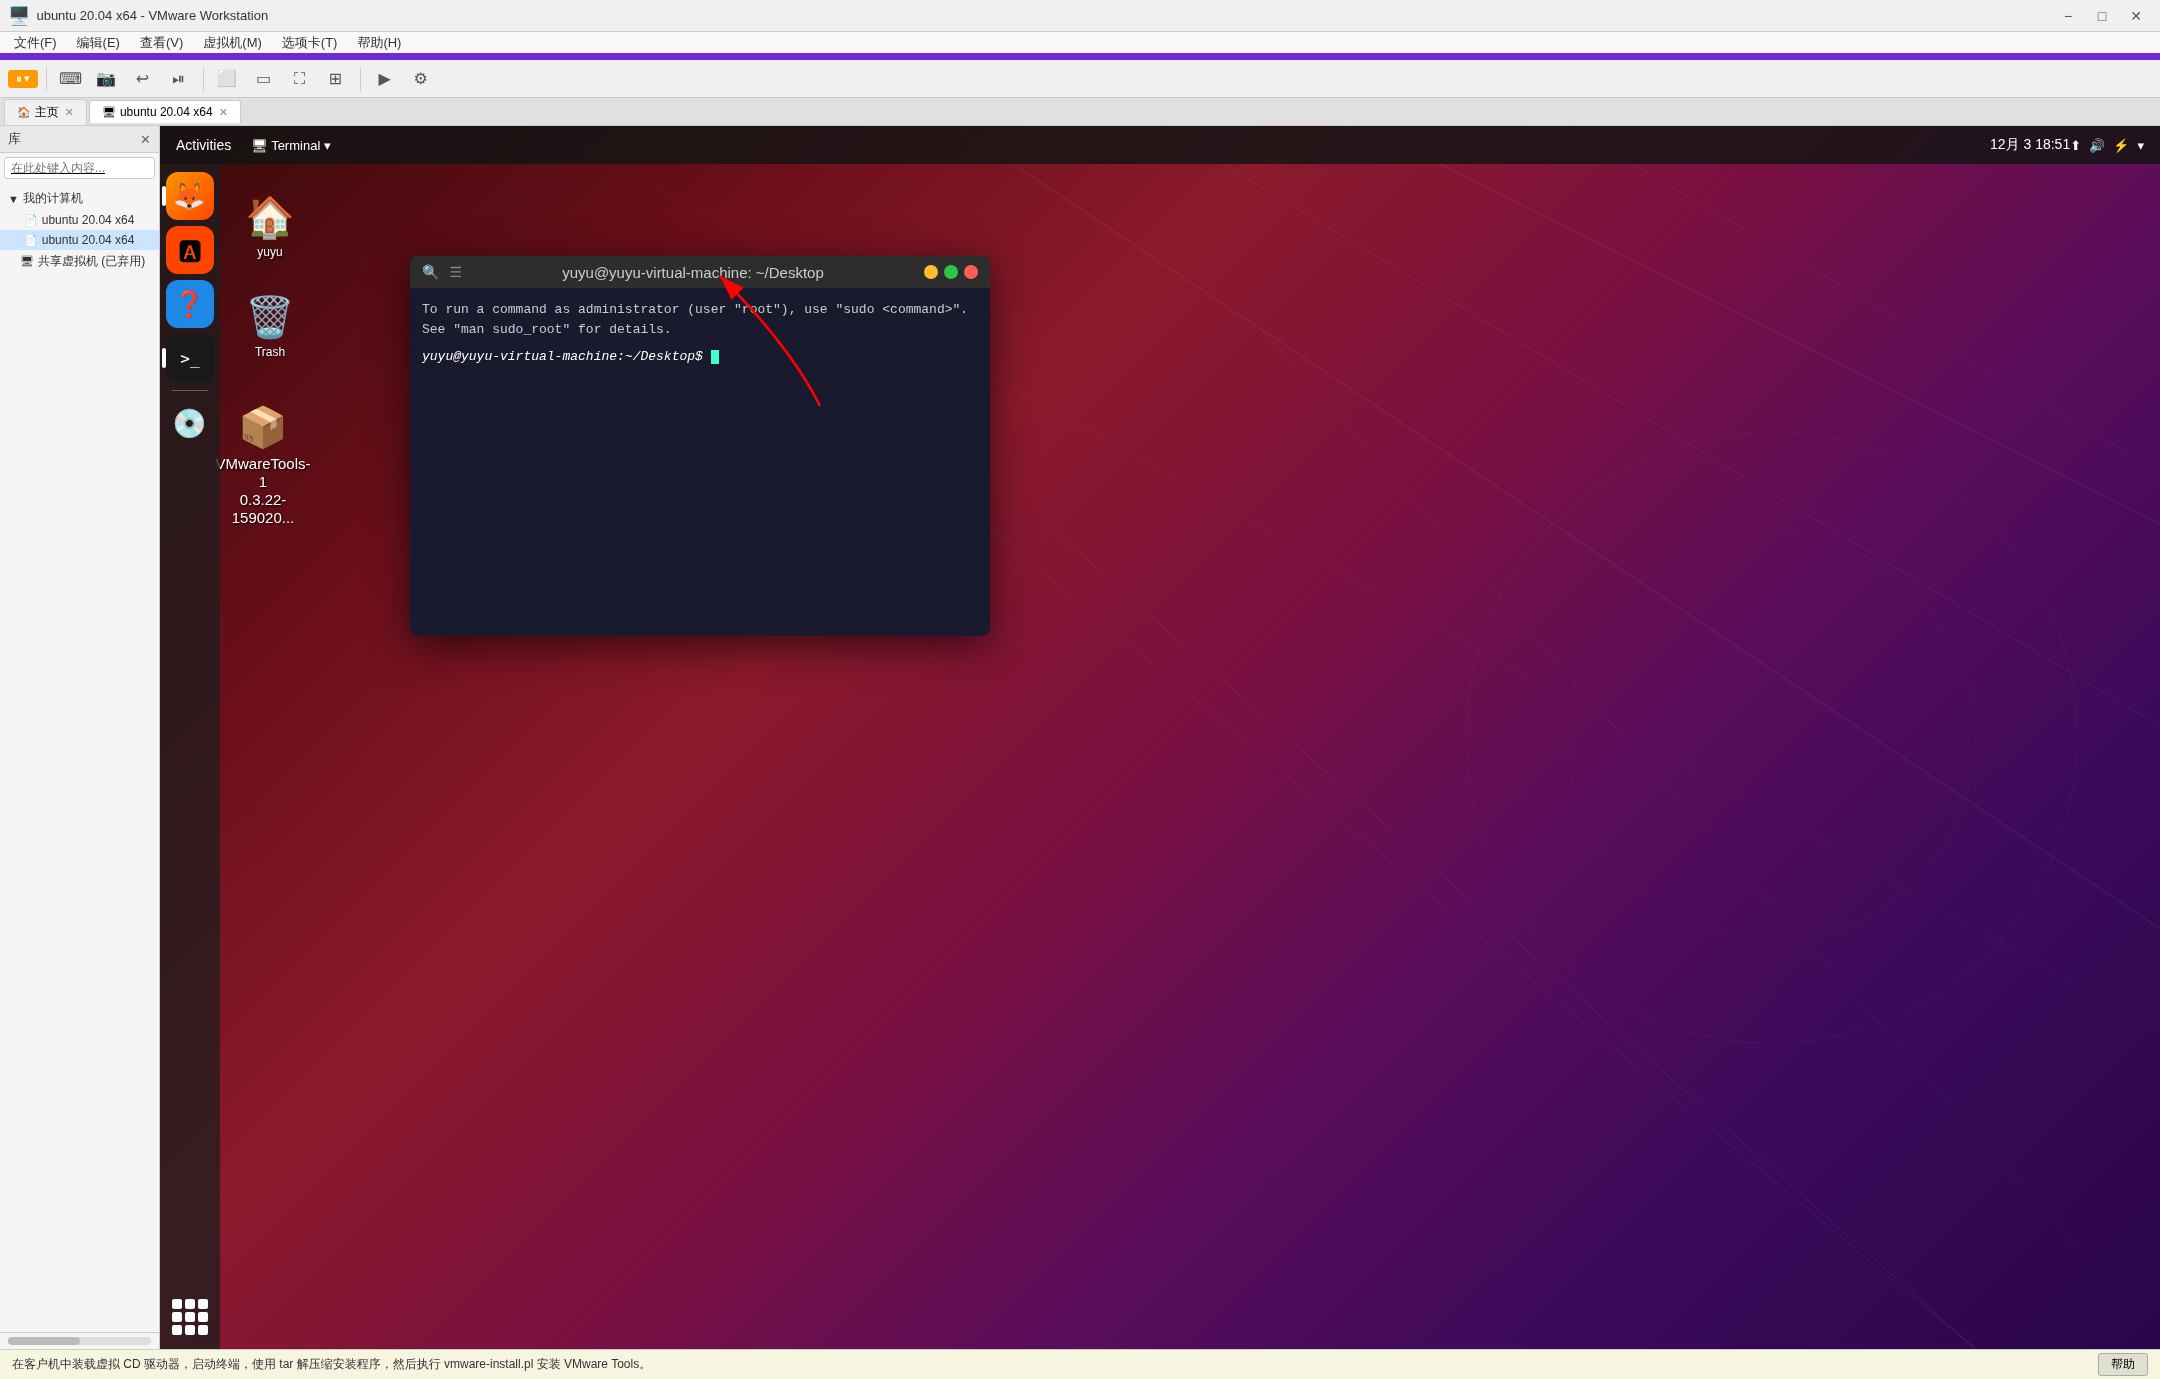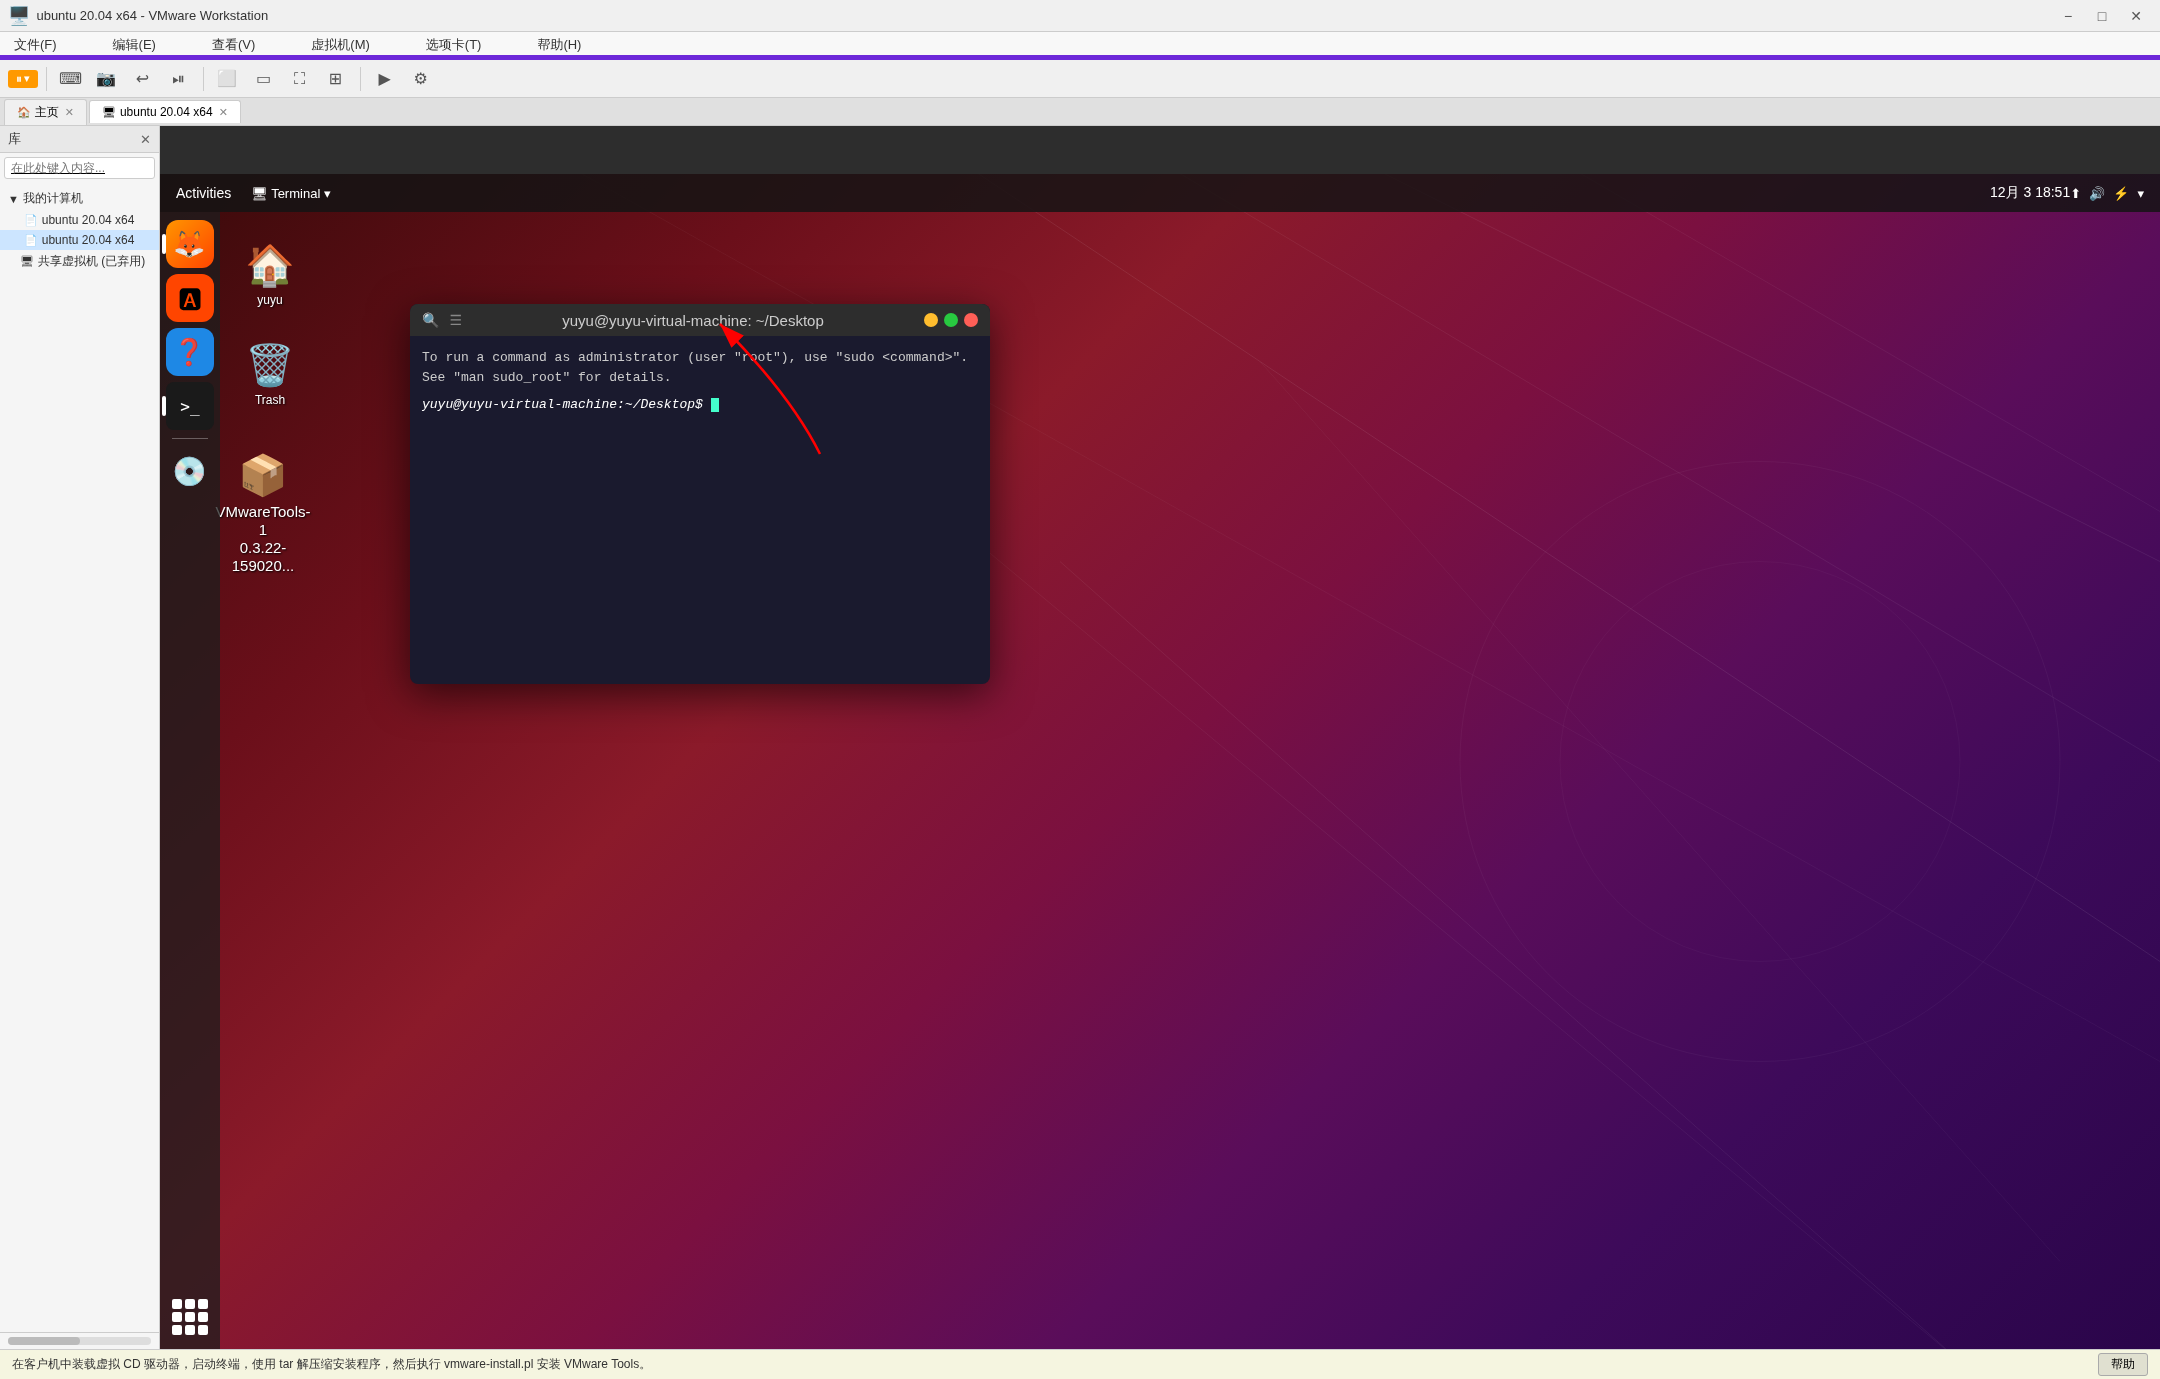--- a/index.html
+++ b/index.html
@@ -12,26 +12,25 @@
       height: 32px;
       padding: 0 8px;
       border-bottom: 1px solid #ccc;
     }
     .vmware-titlebar .title-text { font-size: 13px; color: #333; flex: 1; }
     .vmware-titlebar .win-controls { display: flex; gap: 2px; }
     .vmware-titlebar .win-btn { width: 32px; height: 28px; border: none; background: transparent; cursor: pointer; font-size: 14px; color: #555; display: flex; align-items: center; justify-content: center; }
 
     
     .vmware-menubar {
-      display: flex; 
+      display: flex; align-items: center;
       background: #f8f8f8;
       height: 28px;
-      border-bottom: 5px solid #6d28d9;
+      border-bottom: 7px solid #6d28d9;
       padding: 0 4px;
-      gap: 36px;
     }
     .vmware-menubar .menu-item { padding: 4px 10px; cursor: pointer; font-size: 13px; color: #333; }
 
     
     .vmware-toolbar {
       display: flex; align-items: center;
       background: #f0f0f0;
       height: 38px;
       border-bottom: 1px solid #ccc;
       padding: 0 8px;
@@ -68,21 +67,21 @@
       display: flex; align-items: center;
       background: #e0e0e0; border-bottom: 1px solid #ccc;
       height: 28px; padding: 0 4px;
     }
     .vmware-tab { display: flex; align-items: center; padding: 4px 12px; background: #f0f0f0; border: 1px solid #ccc; border-bottom: none; margin-right: 2px; cursor: pointer; font-size: 12px; border-radius: 3px 3px 0 0; }
     .vmware-tab.active { background: white; }
     .vmware-tab .tab-close { margin-left: 6px; font-size: 11px; color: #888; }
     .vmware-tab .tab-icon { margin-right: 4px; font-size: 11px; }
 
     
-    .vm-content-area { flex: 1; display: flex; flex-direction: column; margin-top: 48px; }
+    .vm-content-area { flex: 1; display: flex; flex-direction: column; }
     .vm-tab-content { flex: 1; position: relative; overflow: hidden; }
 
     
     .ubuntu-desktop {
       width: 100%; height: 100%;
       background: linear-gradient(135deg, #3a0a0a 0%, #6b0f1a 20%, #8b1a2a 35%, #7b1040 50%, #5a0d5a 65%, #3d0a5a 80%, #2a054a 100%);
       position: relative;
       overflow: hidden;
     }
 

